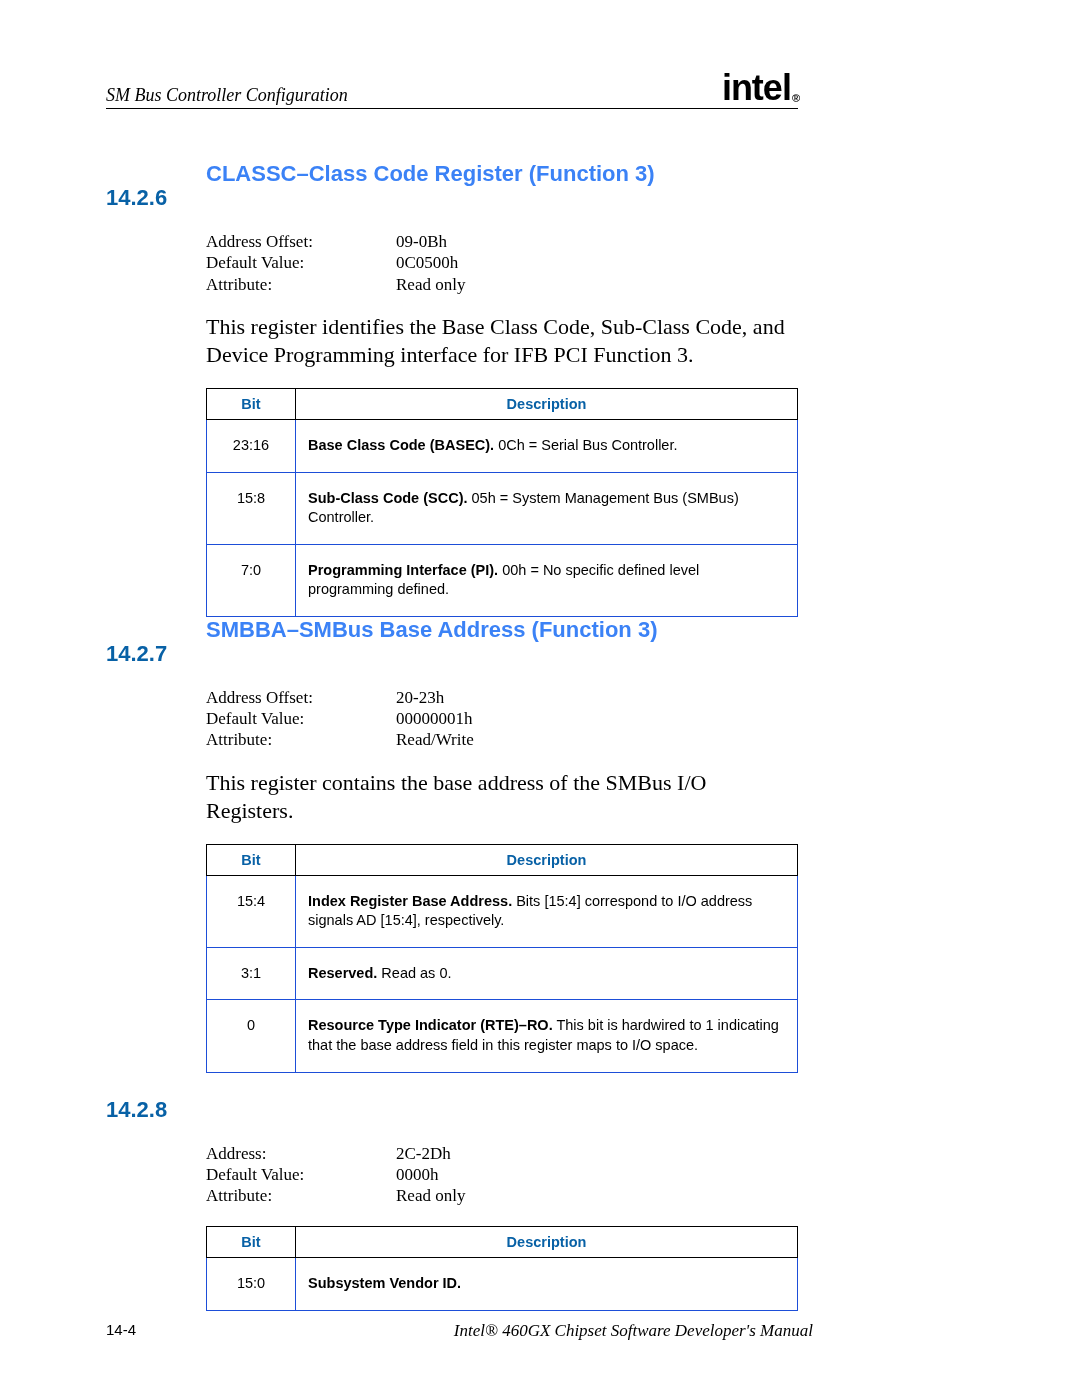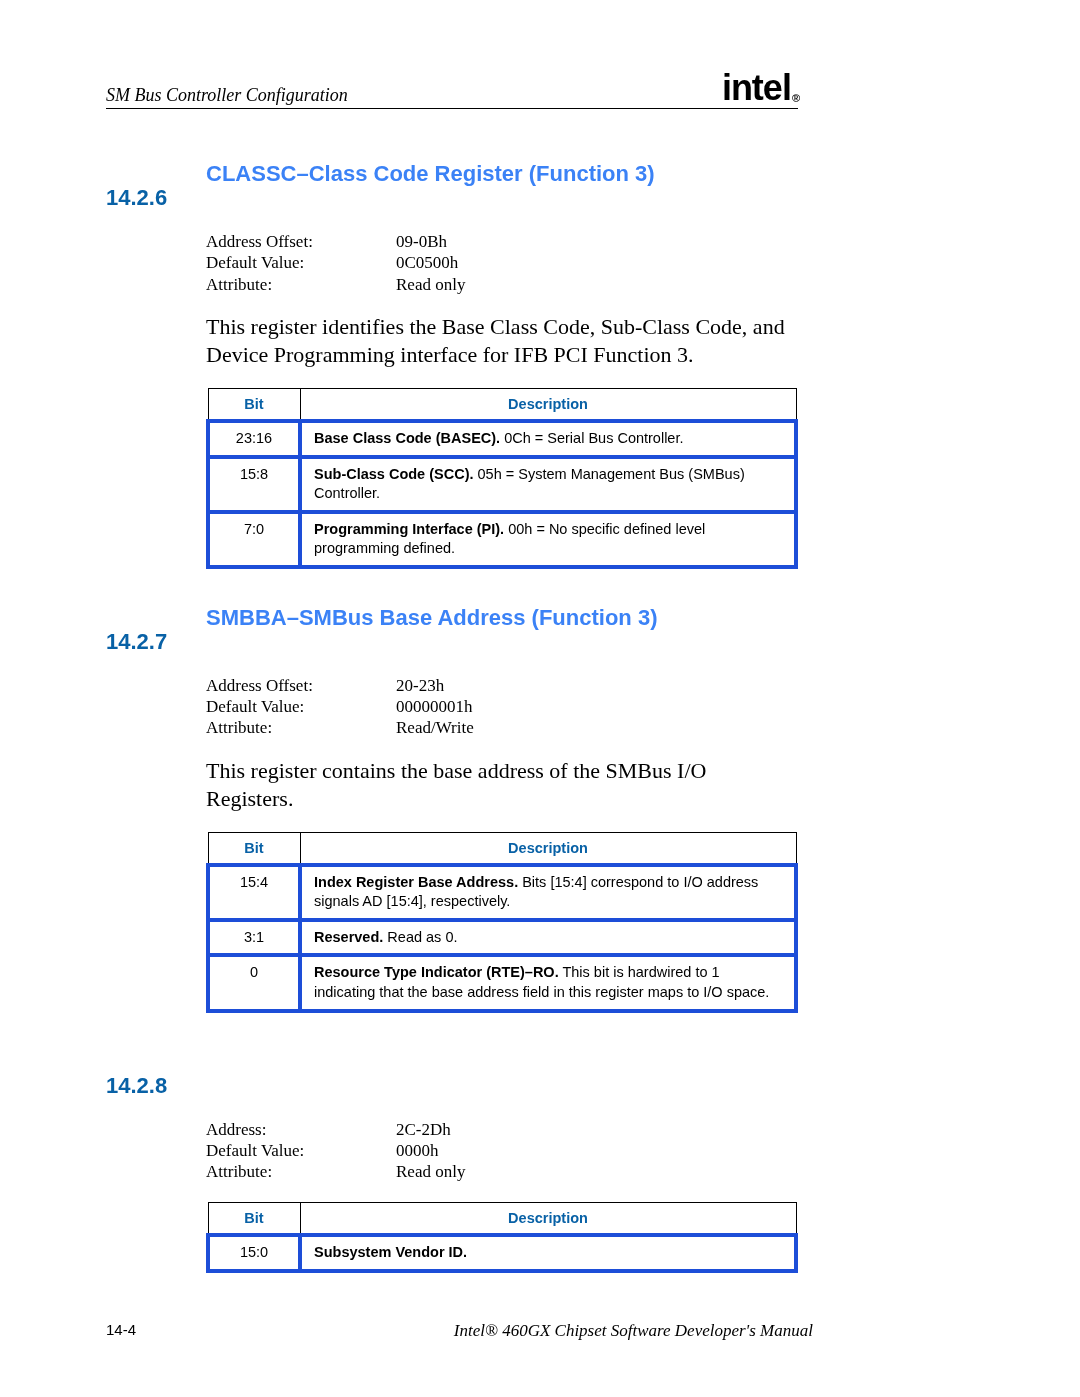--- a/index.html
+++ b/index.html
@@ -79,32 +79,31 @@
     margin-bottom: 18px;
     font-size: 22px;
     line-height: 1.3;
   }
 
   table.reg {
     width: 100%;
     border-collapse: collapse;
     font-family: Arial, Helvetica, sans-serif;
     font-size: 14.5px;
-    margin-bottom: 36px;
   }
   table.reg th {
     color: #0861a6;
     font-weight: 700;
     padding: 7px 10px;
     border: 1px solid #000;
     text-align: center;
   }
   table.reg td {
-    border: 4px solid #1d4ed8;
-    padding: 6px 12px;
+    border: 1px solid #1d4ed8;
+    padding: 16px 12px;
     vertical-align: top;
     line-height: 1.35;
   }
   table.reg td.bit {
     width: 64px;
     text-align: center;
   }
   table.reg td .bold { font-weight: 700; }
 
   .footer {

